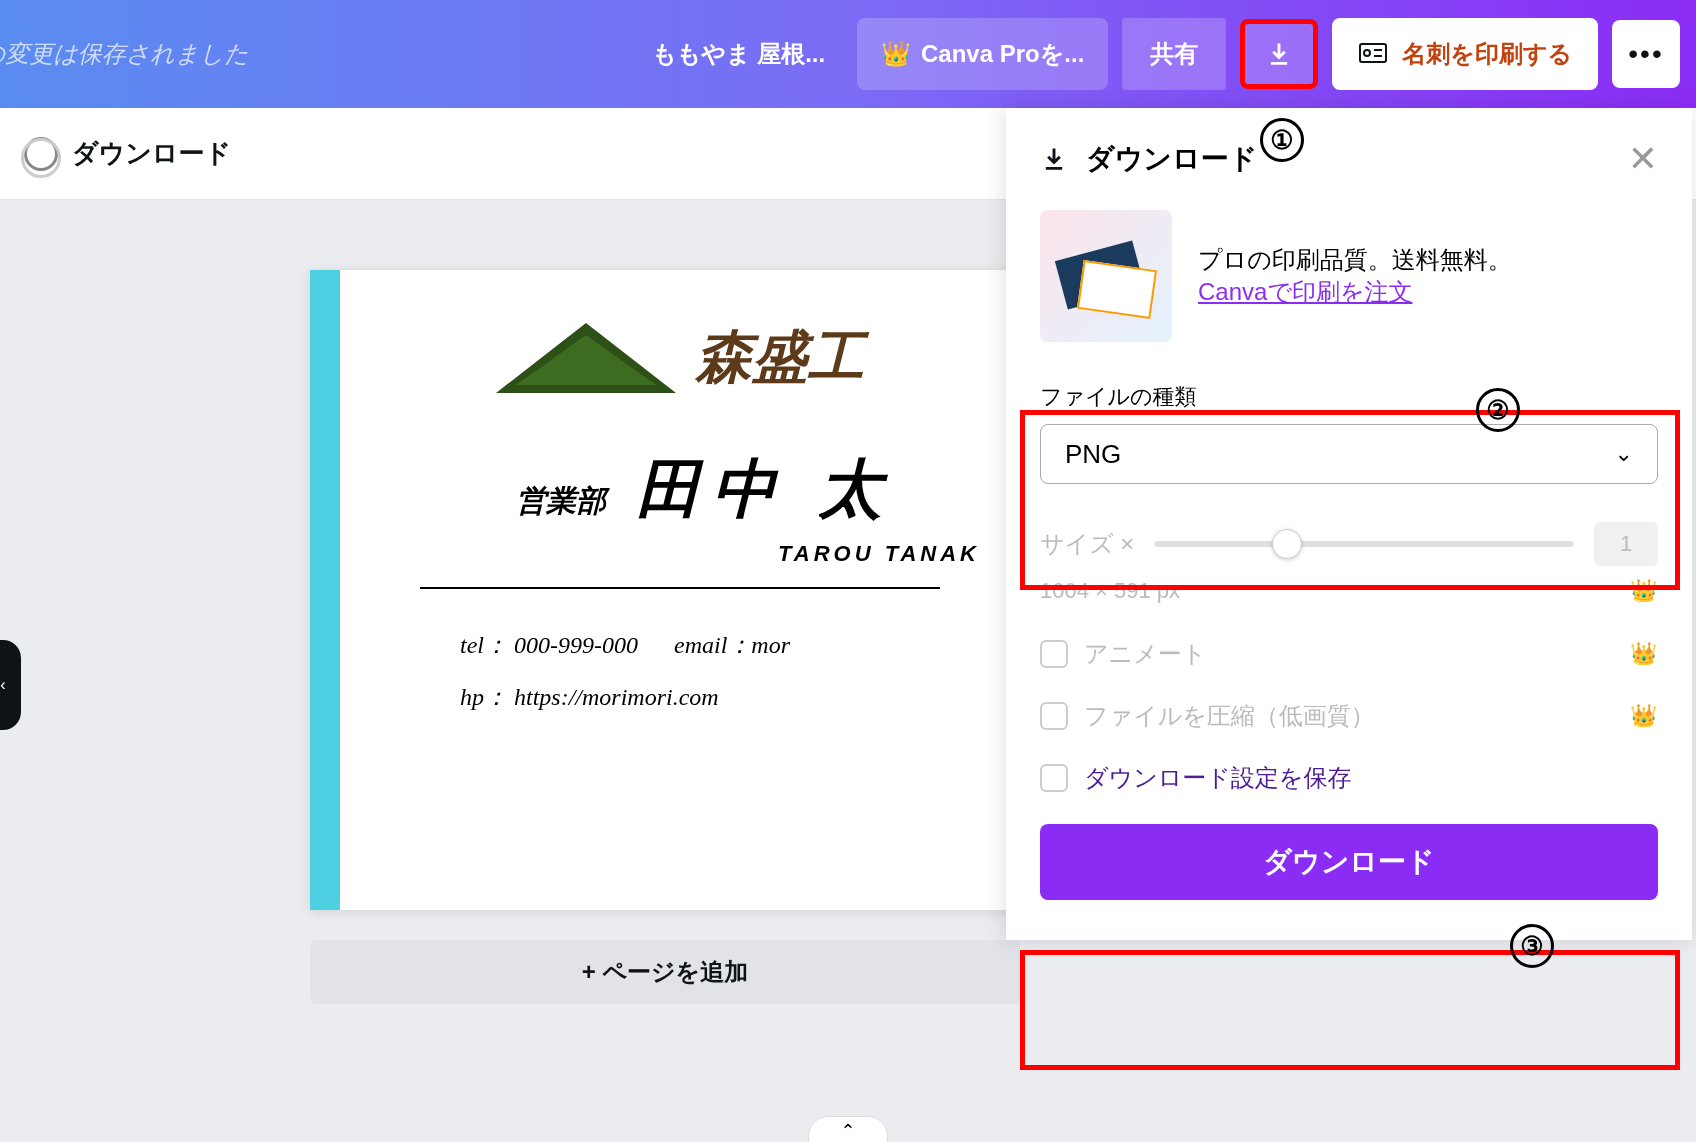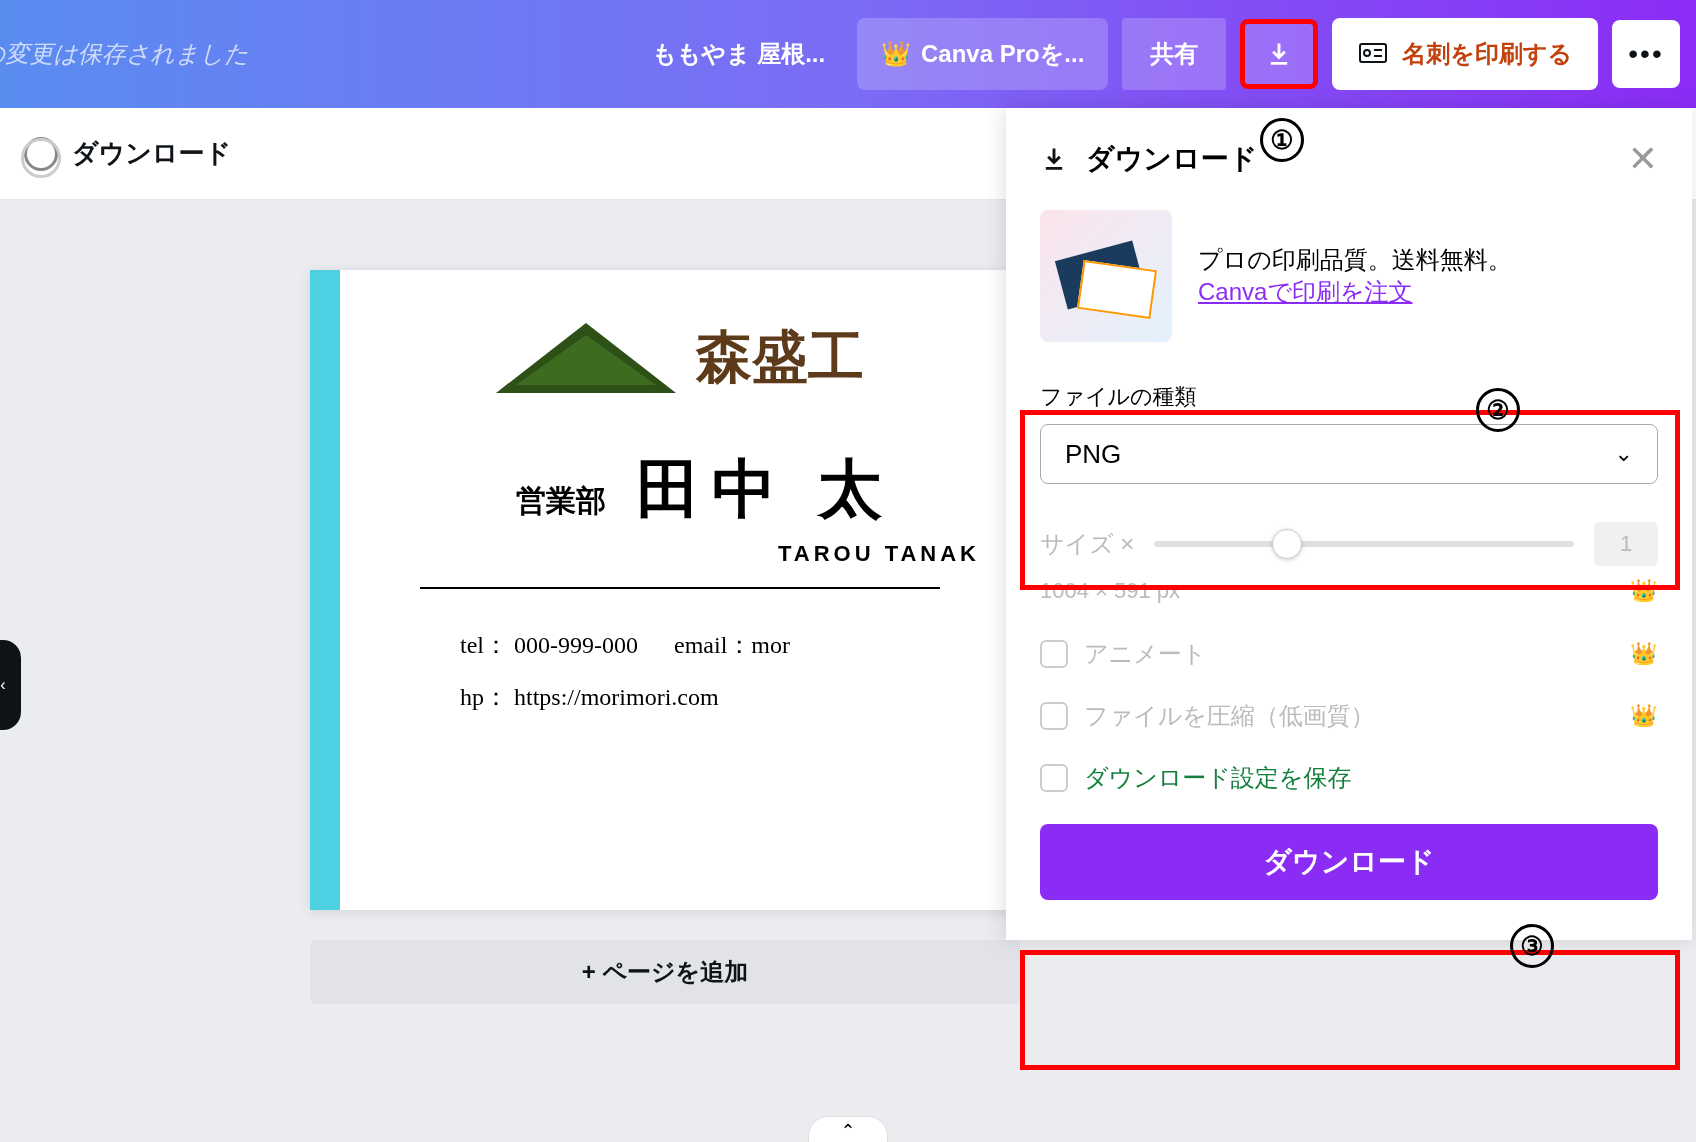--- a/index.html
+++ b/index.html
@@ -153,20 +153,21 @@
       position: relative;
       display: flex;
     }
     .card-accent {
       width: 30px;
       background: #4dd0e1;
     }
     .card-content {
       flex: 1;
       padding: 50px 40px;
+      font-style: italic;
     }
     .card-logo {
       display: flex;
       align-items: center;
       justify-content: center;
       gap: 20px;
       margin-bottom: 50px;
     }
     .house-icon {
       width: 0;
@@ -418,21 +419,21 @@
       height: 28px;
       border: 2px solid #ccc;
       border-radius: 6px;
     }
     .option-label {
       font-size: 24px;
       color: #bbb;
       flex: 1;
     }
     .option-label.dark {
-      color: #15803d;
+      color: #4c1d95;
     }
     
     .download-btn {
       width: 100%;
       height: 76px;
       background: #8b2cf5;
       color: #fff;
       border: none;
       border-radius: 8px;
       font-size: 28px;

